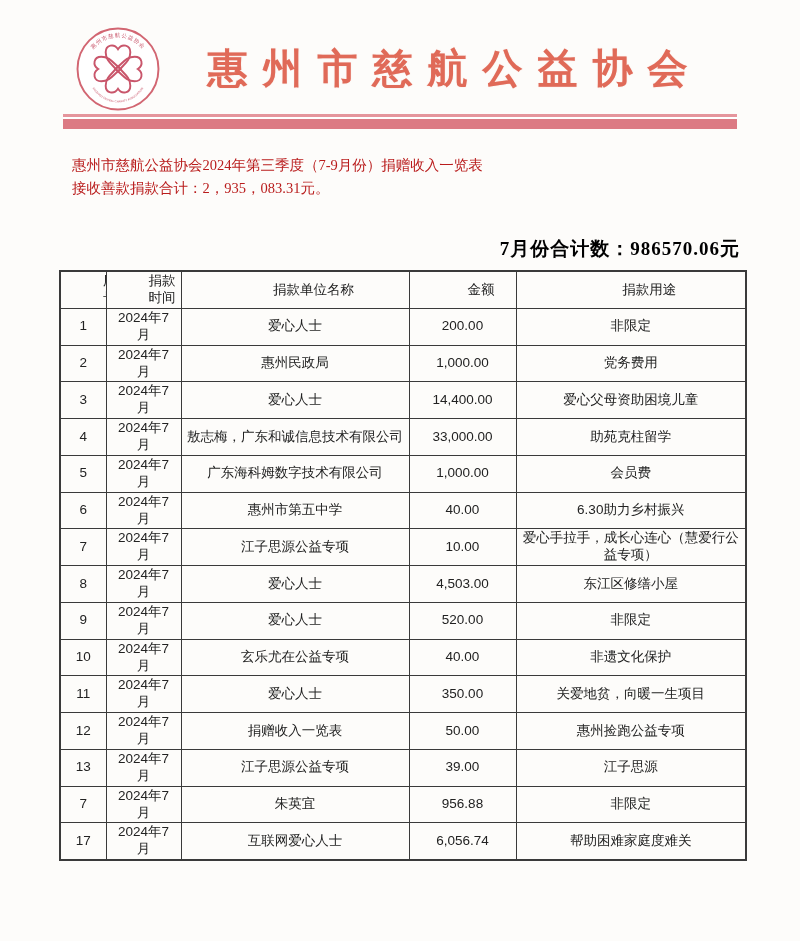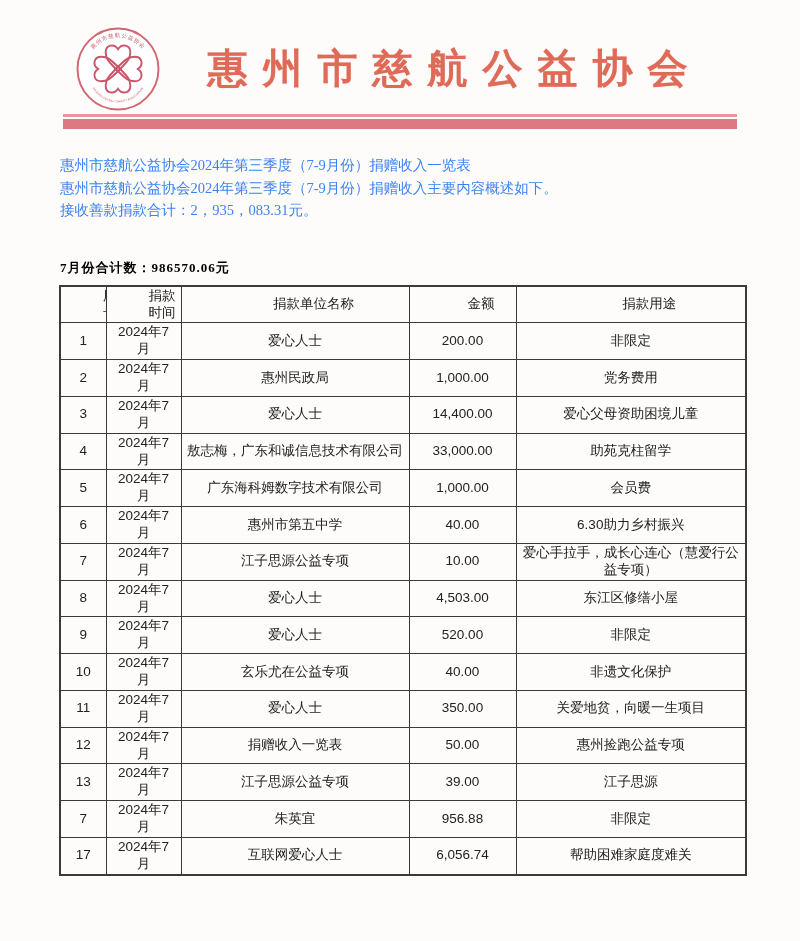--- a/index.html
+++ b/index.html
@@ -26,30 +26,31 @@
     text-shadow:0 0 1px rgba(224,106,88,.35);
   }
   .rule{margin:4px 63px 0 63px;}
   .rule .thin{height:3px;background:#e5959c;}
   .rule .gap{height:2px;background:#ffffff;}
   .rule .thick{height:10px;background:#dc7a83;}
 
   
   .intro{margin:26px 60px 0 60px;}
   .intro p{
-    margin:0 0 2px 0;
+    margin:0 0 2px 12px;
     font-size:14.5px;line-height:1.42;
-    color:#3b82f6;
+    color:#b91c1c;
   }
 
   
   .section-title{
     margin:38px 60px 8px 60px;
-    font-size:13px;font-weight:bold;color:#000;
+    font-size:19px;font-weight:bold;color:#000;
     letter-spacing:1px;
+    text-align:right;
   }
 
   
   table.donations{
     margin-left:59px;
     width:686px;
     border-collapse:collapse;
     table-layout:fixed;
     font-family:"Liberation Sans","DejaVu Sans",sans-serif;
     border:2px solid #3a3a3a;
@@ -104,21 +105,20 @@
   </div>
 
   <div class="rule">
     <div class="thin"></div>
     <div class="gap"></div>
     <div class="thick"></div>
   </div>
 
   <div class="intro">
     <p>惠州市慈航公益协会2024年第三季度（7-9月份）捐赠收入一览表</p>
-    <p>惠州市慈航公益协会2024年第三季度（7-9月份）捐赠收入主要内容概述如下。</p>
     <p>接收善款捐款合计：2，935，083.31元。</p>
   </div>
 
   <div class="section-title">7月份合计数：986570.06元</div>
 
   <table class="donations">
     <colgroup>
       <col class="c-seq">
         <col class="c-date">
         <col class="c-donor">

